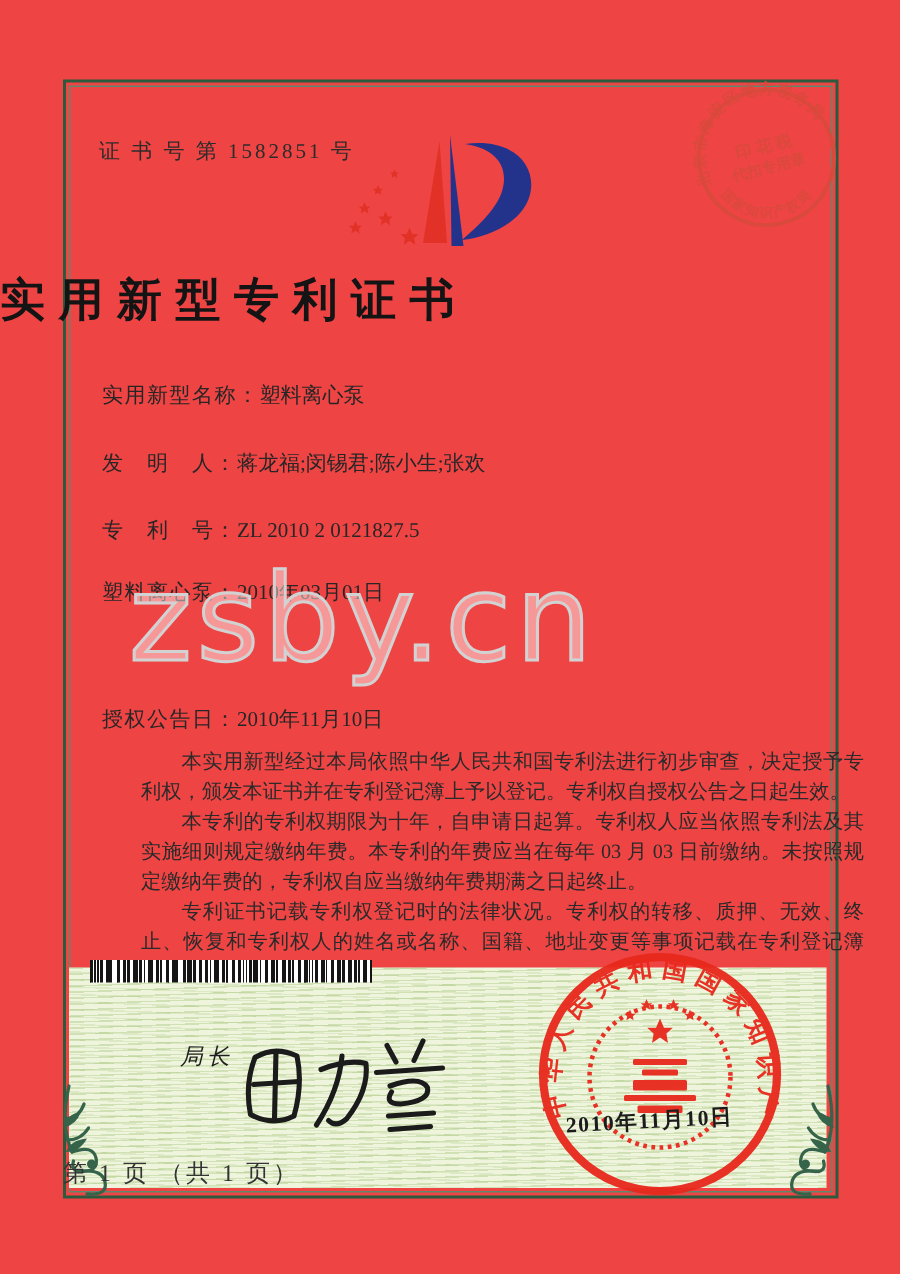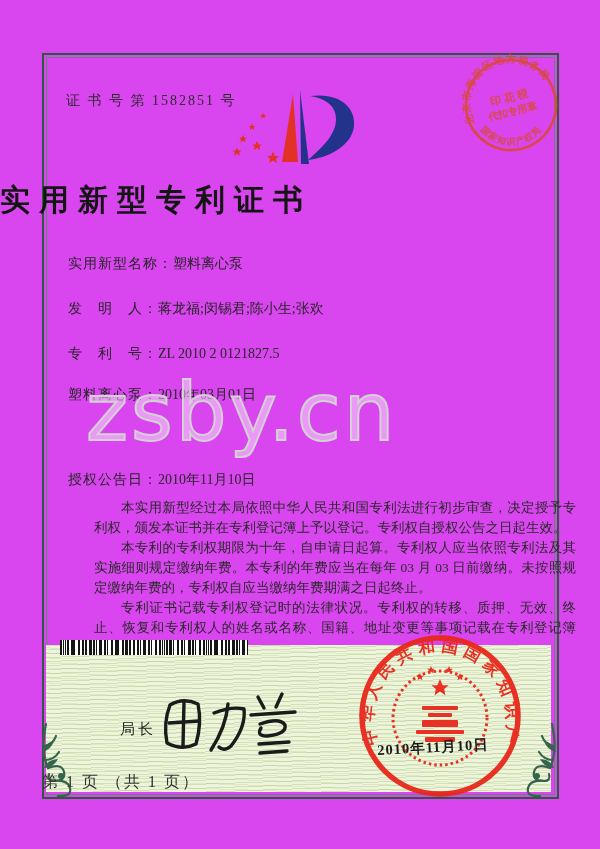--- a/index.html
+++ b/index.html
@@ -1,16 +1,16 @@
 <!DOCTYPE html>
 <html><head>
 <meta charset="utf-8">
 <style>
   html,body{margin:0;padding:0;background:#ffffff;}
-  .page{position:relative;width:600px;height:849px;background:#d946ef;overflow:hidden;
+  .page{position:relative;width:600px;height:849px;background:#ef4444;overflow:hidden;
         font-family:"Liberation Serif","DejaVu Serif",serif;color:#222;}
   .abs{position:absolute;}
   
   .frame{position:absolute;left:42px;top:53px;width:513px;height:742px;
          border:2px solid #2c5a3e;}
   .frame-inner{position:absolute;left:2px;top:2px;right:2px;bottom:2px;
          border:1px solid #5d8a6f;}
   .cert-no{left:66px;top:92px;font-size:14px;letter-spacing:2px;color:#2b2b2b;}
   .title{left:0;top:180px;width:600px;text-align:left;font-size:30px;font-weight:bold;
          letter-spacing:9px;color:#141414;}
@@ -25,21 +25,21 @@
          pointer-events:none;z-index:6;}
   .green-panel{left:46px;top:645px;width:505px;height:147px;
          background-color:#eff5dd;
          background-image:repeating-linear-gradient(178deg, rgba(137,178,88,0.30) 0 1px, rgba(255,255,255,0) 1px 4px),
                           repeating-linear-gradient(182deg, rgba(137,178,88,0.18) 0 1px, rgba(255,255,255,0) 1px 5px);}
   .barcode{left:60px;top:640px;width:188px;height:15px;background-color:#fff;
          background-image:
            repeating-linear-gradient(90deg,#151515 0 2px,transparent 2px 3px,#151515 3px 4px,transparent 4px 7px,#151515 7px 9px,transparent 9px 11px),
            repeating-linear-gradient(90deg,#151515 0 1px,transparent 1px 5px,#151515 5px 6px,transparent 6px 13px);
          background-blend-mode:darken;z-index:4;}
-  .director{left:120px;top:720px;font-size:15px;letter-spacing:3px;color:#1e1e1e;z-index:5;}
+  .director{left:120px;top:695px;font-size:15px;letter-spacing:3px;color:#1e1e1e;z-index:5;font-style:italic;}
   .sig{left:150px;top:683px;z-index:5;}
   .seal{left:354px;top:630px;z-index:4;opacity:.95;}
   .seal-date{left:352px;top:738px;width:162px;text-align:center;font-size:14.5px;font-weight:600;
          letter-spacing:1px;color:#1c1c1c;z-index:5;transform:rotate(-3deg);}
   .page-foot{left:42px;top:772px;width:571px;text-align:left;font-size:16px;
          letter-spacing:2px;color:#333;z-index:5;}
   .tax-stamp{left:452px;top:46px;z-index:7;transform:rotate(-14deg);opacity:.92;}
   .ornament{z-index:5;}
 </style>
 </head>

